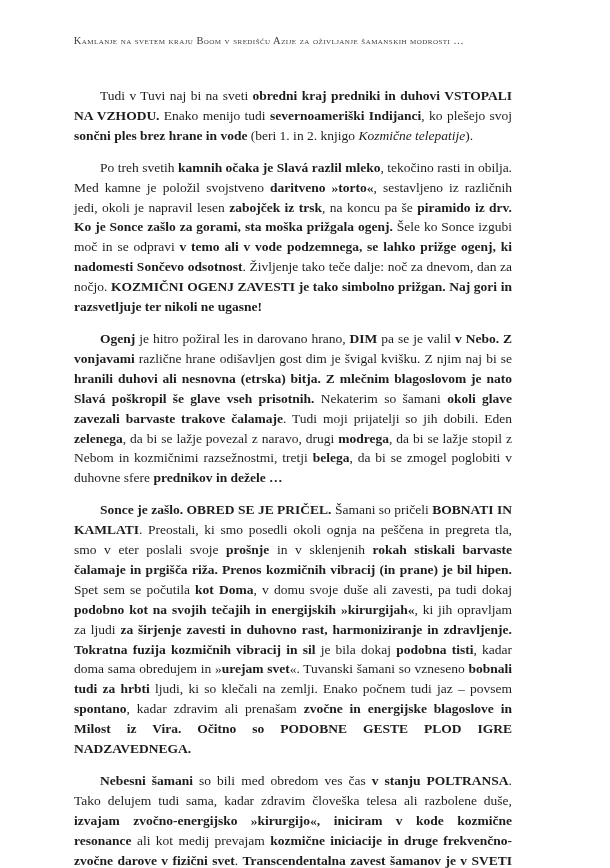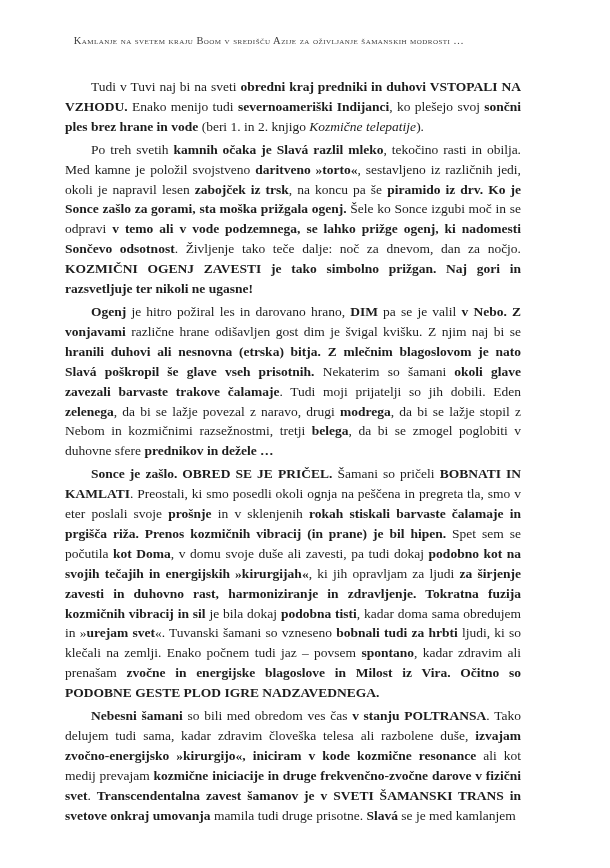--- a/index.html
+++ b/index.html
@@ -33,21 +33,21 @@
     top: 74px;
     width: 462px;
     font-family: "Liberation Serif", serif;
     font-size: 13.5px;
     line-height: 19.9px;
     color: #1d1d1d;
     text-align: justify;
     text-justify: inter-word;
   }
   .para {
-    margin: 3px;
+    margin: 12px;
     text-indent: 26px;
   }
   .b { font-weight: bold; }
   .i { font-style: italic; }
   .page-number {
     position: absolute;
     left: 568px;
     top: 386px;
     width: 36px;
     text-align: center;

